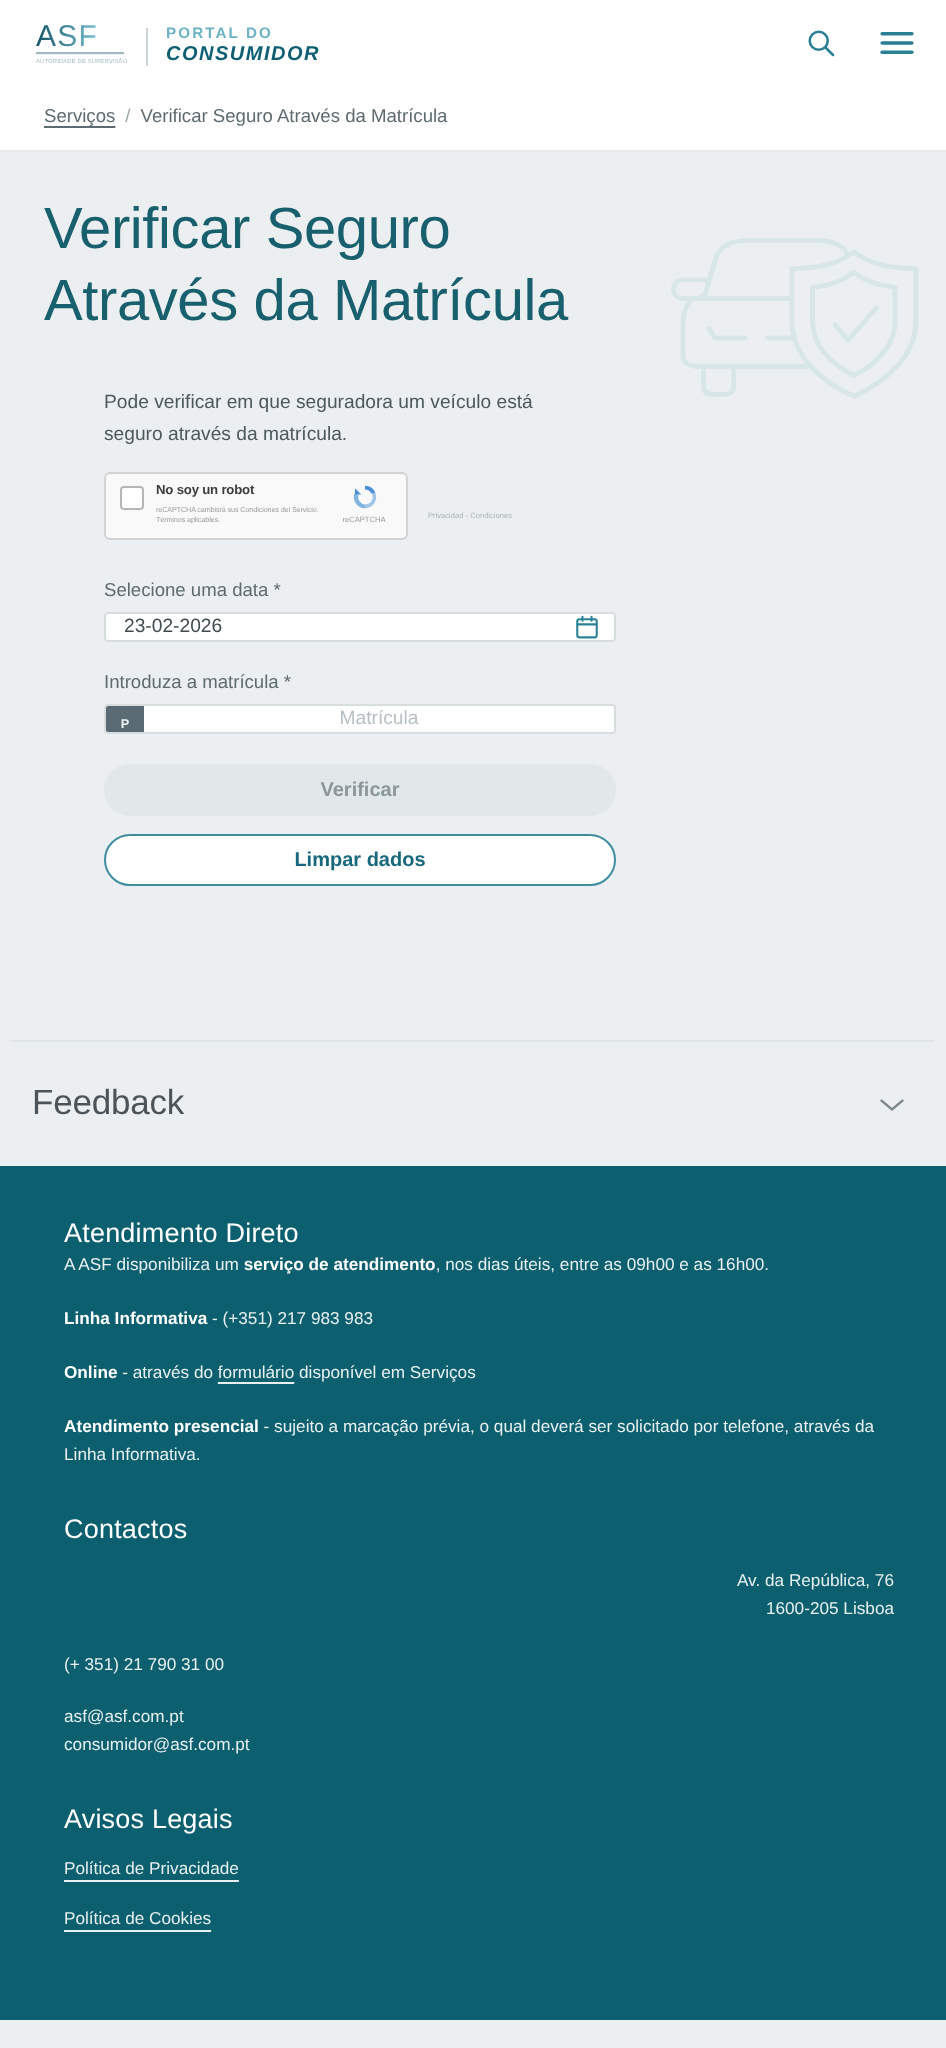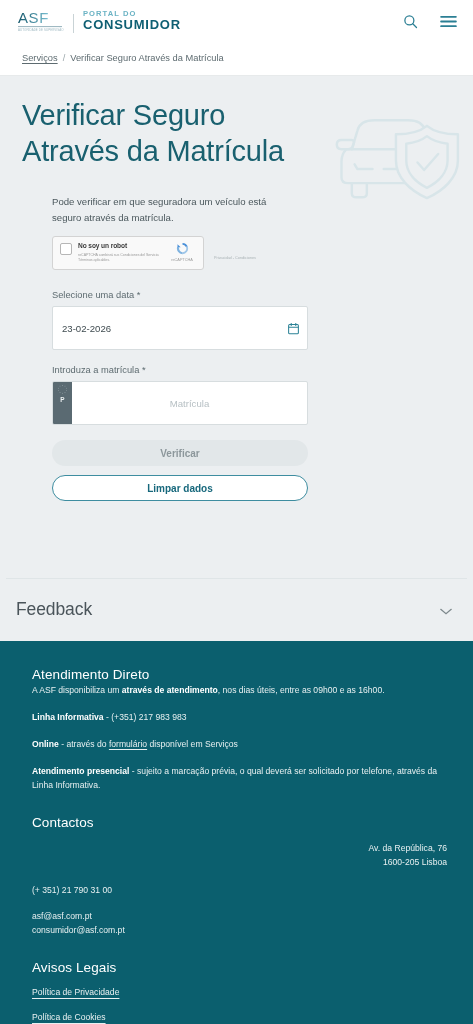--- a/index.html
+++ b/index.html
@@ -27,21 +27,21 @@
   .asf-mark { display: block; }
   .logo-divider { width: 1px; height: 19px; background: #c9d3d6; }
   .portal-text {
     display: flex; flex-direction: column; justify-content: center;
     line-height: 1.12;
   }
   .portal-line1 {
     font-size: 7.6px; letter-spacing: 1.05px; color: #6bb3c4; font-weight: 700;
   }
   .portal-line2 {
-    font-size: 13px; letter-spacing: 0.75px; color: #0e5f73; font-weight: 700;
+    font-size: 10px; letter-spacing: 0.75px; color: #0e5f73; font-weight: 700; font-style: italic;
   }
   .header-actions {
     margin-left: auto; display: flex; align-items: center; gap: 22px;
   }
   .icon-btn {
     background: none; border: 0; cursor: pointer; padding: 0;
     display: flex; align-items: center; justify-content: center;
     color: #2b7f94;
   }
 
@@ -133,21 +133,21 @@
     display: block;
     font-size: 9.3px;
     color: #5d6b70;
     margin-bottom: 6px;
   }
   .input-shell {
     display: flex; align-items: stretch;
     background: #ffffff;
     border: 1px solid #d7dddf;
     border-radius: 2px;
-    height: 44px;
+    height: 15px;
     width: 256px;
     overflow: hidden;
   }
   .text-input {
     flex: 1; border: 0; outline: none; background: transparent;
     font-family: inherit; font-size: 9.6px; color: #3f4b50;
     padding: 0 9px;
   }
   .text-input.plate {
     text-align: center; color: #3f4b50;
@@ -376,21 +376,21 @@
         <path d="M2 2.5 L8 7.5 L14 2.5"></path>
       </svg>
     </span>
   </div>
 
   <footer class="footer">
 
     <div class="footer-block">
       <h3>Atendimento Direto</h3>
       <p>
-        <span>A ASF disponibiliza um </span><b>através de atendimento</b><span>, nos dias úteis, entre as 09h00 e as 16h00.</span>
+        <span>A ASF disponibiliza um </span><b>serviço de atendimento</b><span>, nos dias úteis, entre as 09h00 e as 16h00.</span>
       </p>
       <p>
         <b>Linha Informativa</b><span> - (+351) 217 983 983</span>
       </p>
       <p>
         <b>Online</b><span> - através do </span><a class="inline">formulário</a><span> disponível em Serviços</span>
       </p>
       <p>
         <b>Atendimento presencial</b><span> - sujeito a marcação prévia, o qual deverá ser solicitado por telefone, através da Linha Informativa.</span>
       </p>

